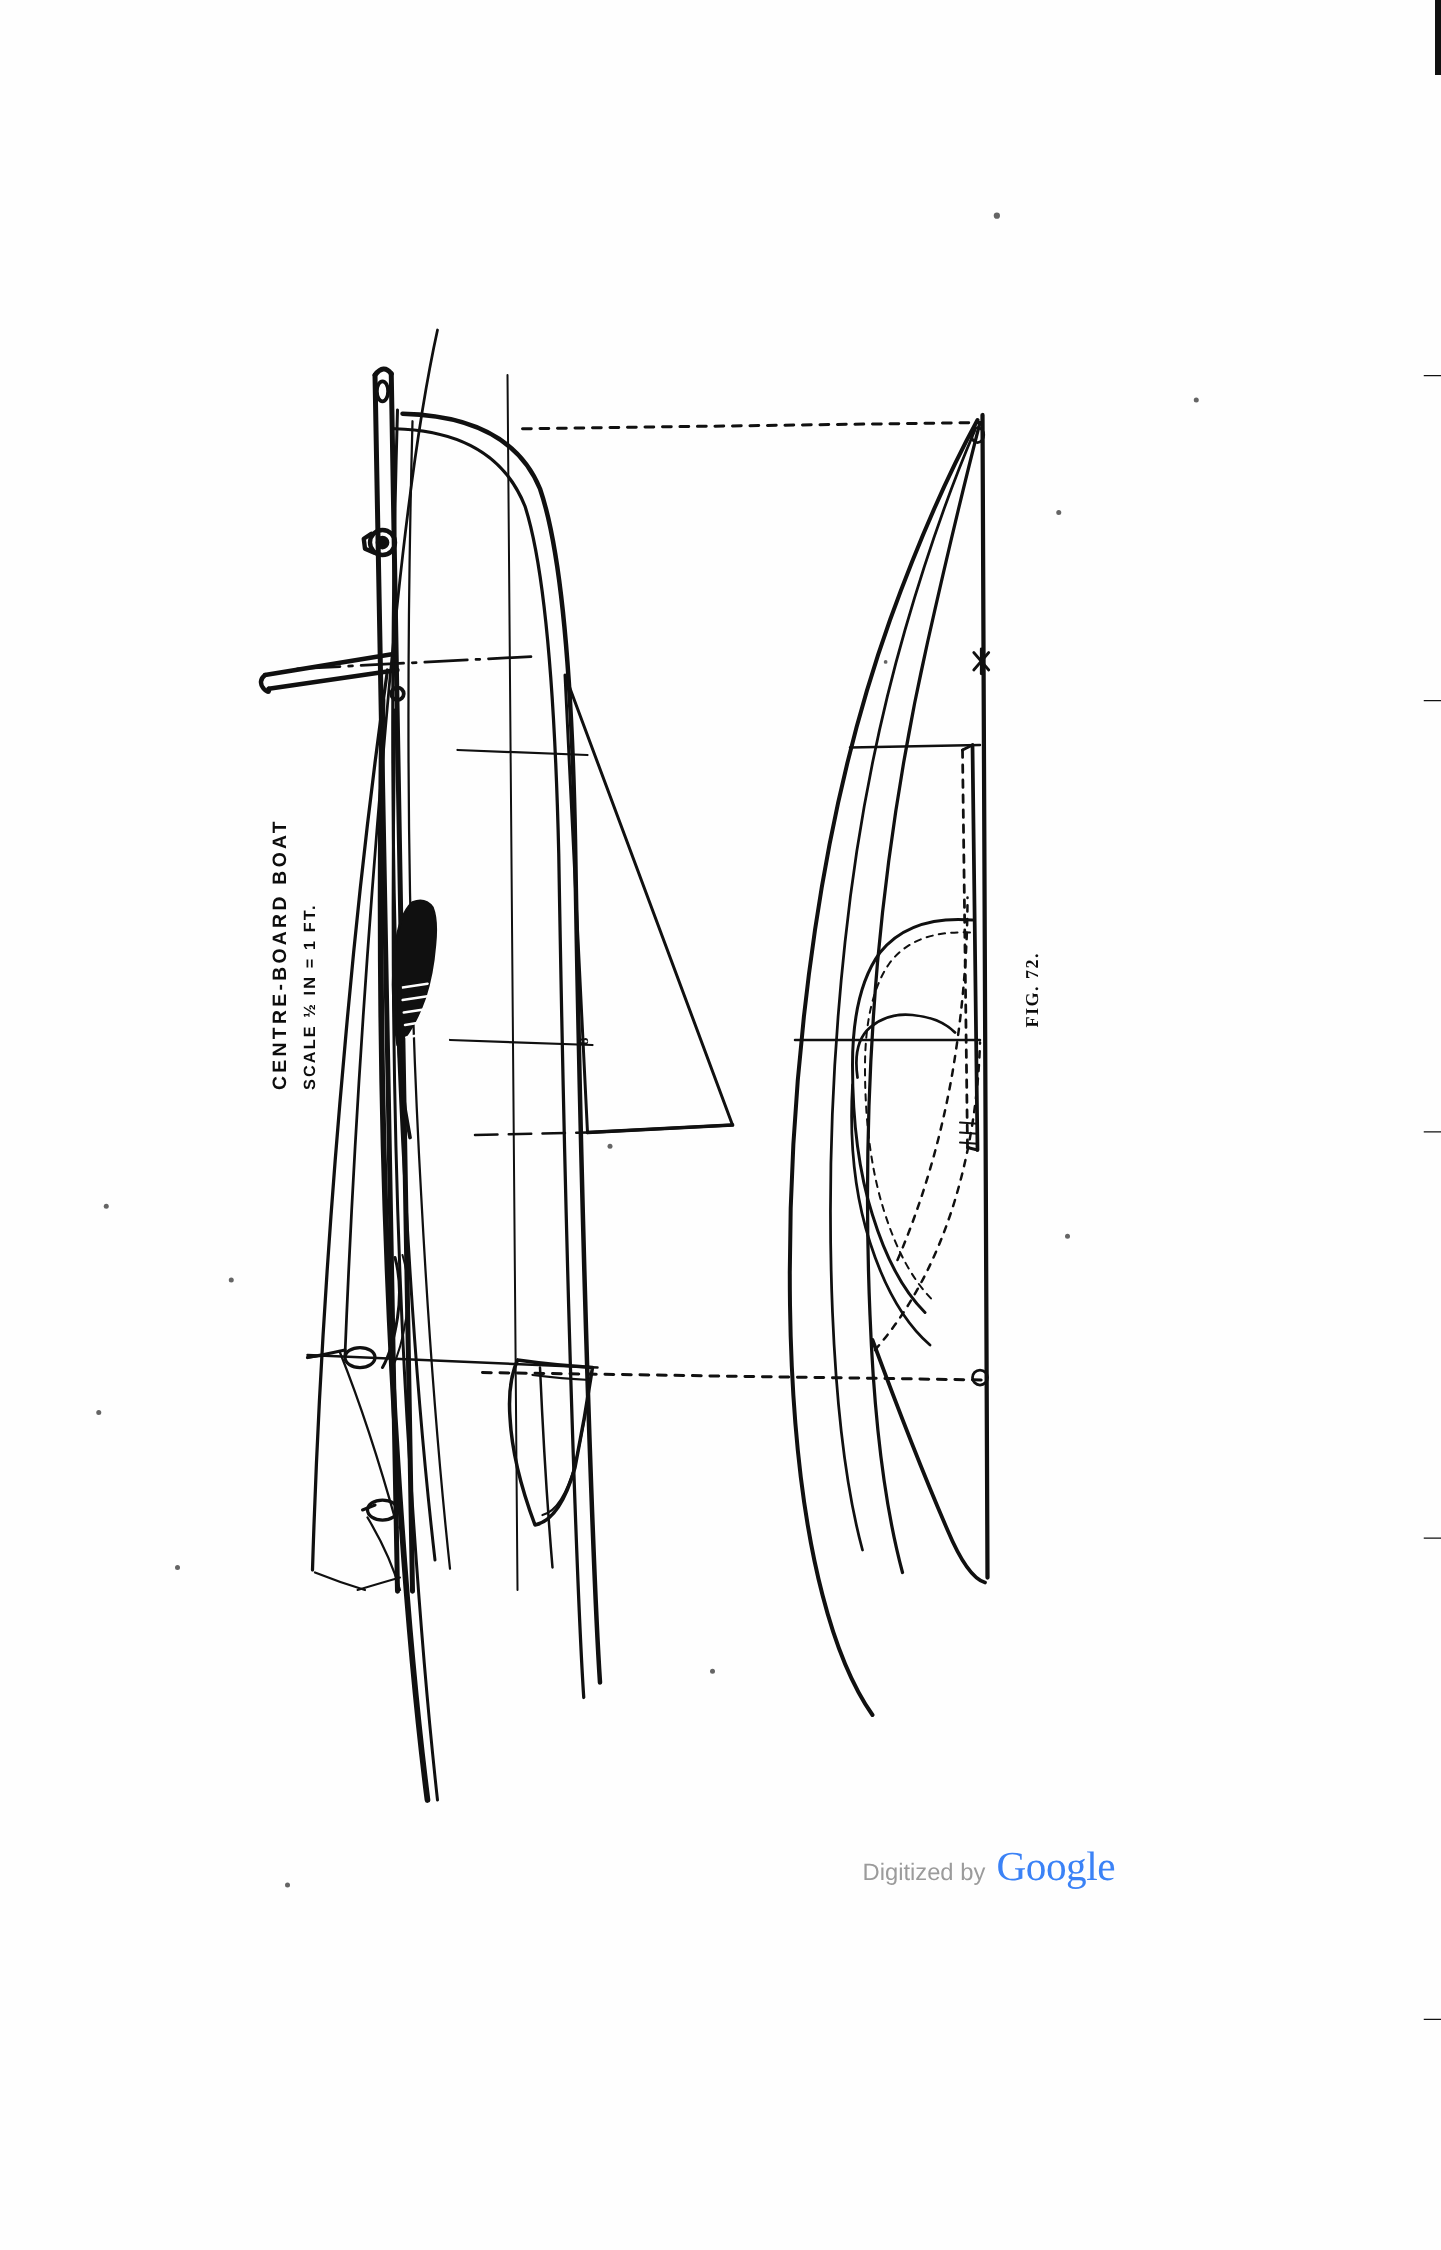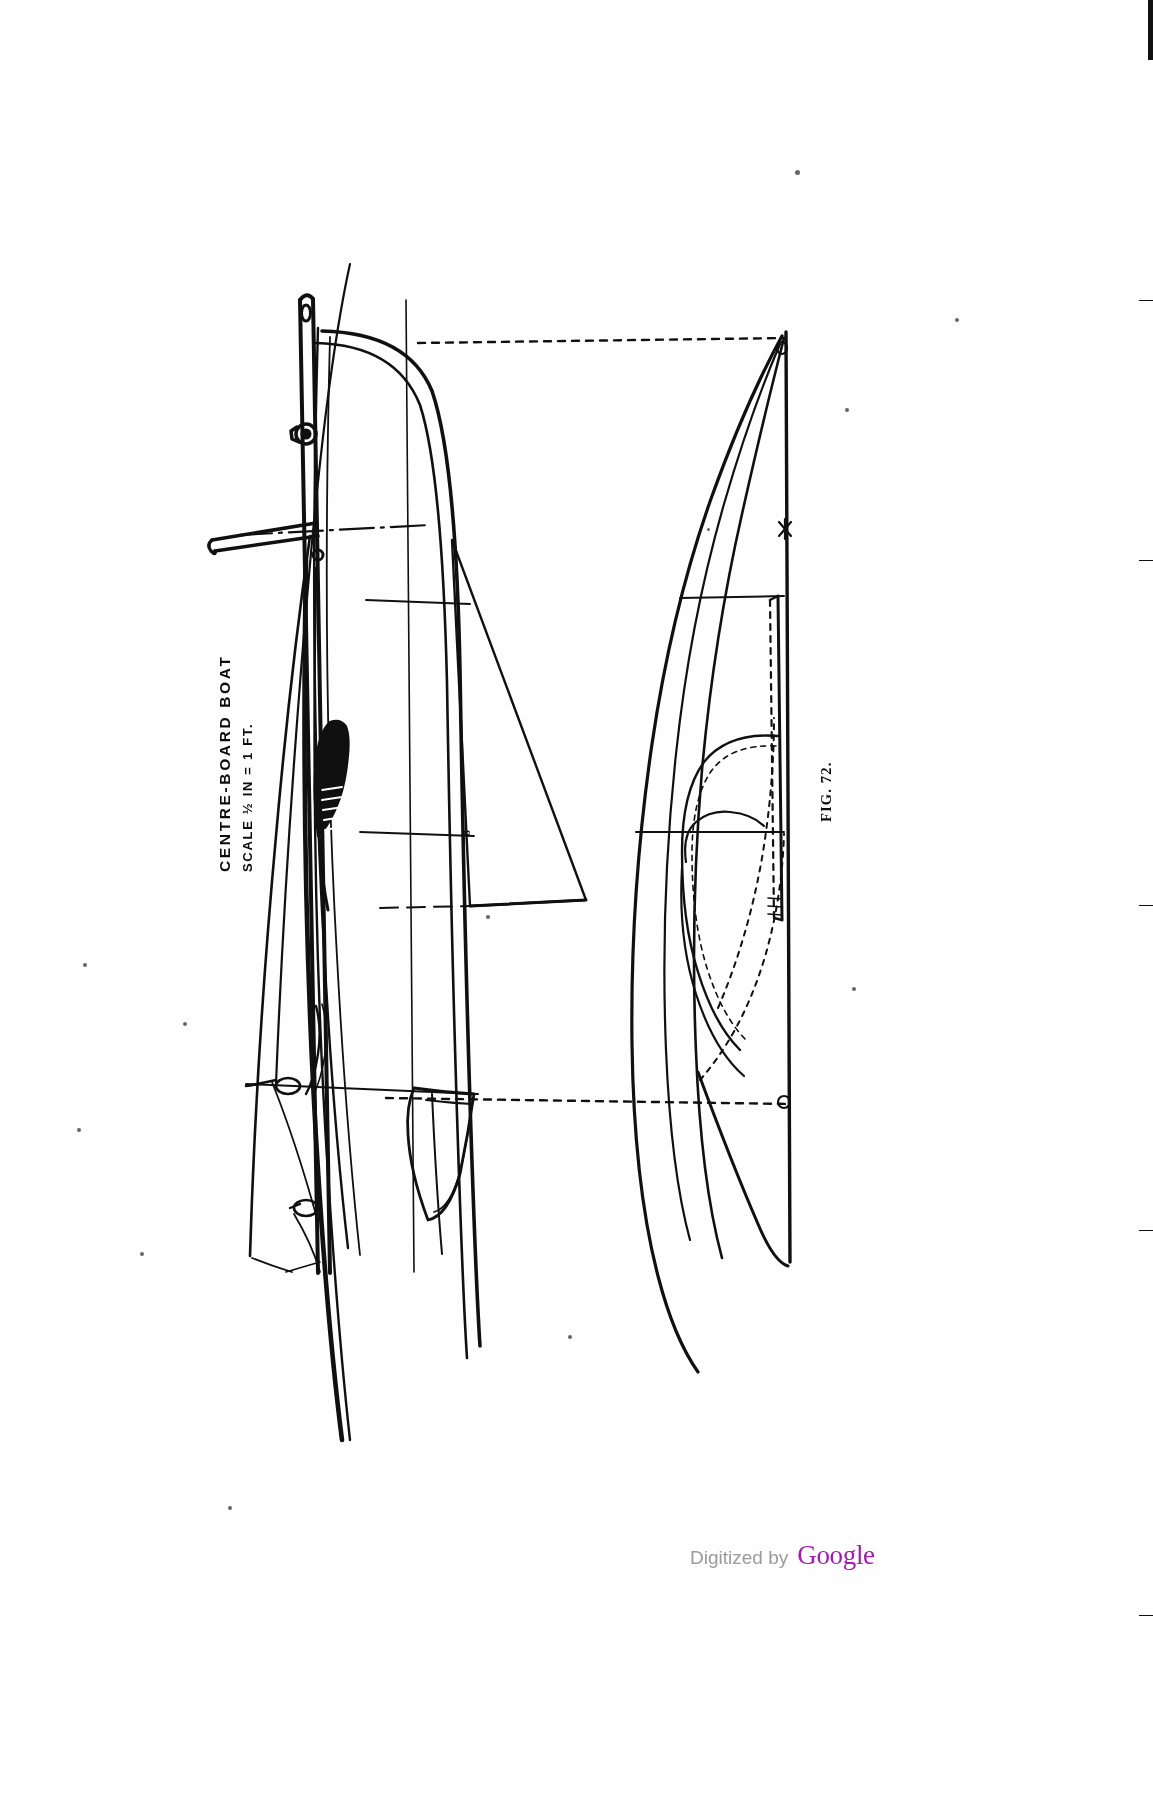--- a/index.html
+++ b/index.html
@@ -86,36 +86,36 @@
     font-size: 14.5px;
     letter-spacing: .08em;
     font-family: "Liberation Serif", serif;
     font-weight: bold;
   }
 
   
   #watermark {
     position: absolute;
     left: 690px;
-    top: 1540px;
+    top: 1476px;
     display: flex;
     align-items: baseline;
     gap: 9px;
     user-select: none;
   }
   #watermark .dig {
     font-size: 19px;
     color: #9b9b9b;
     font-family: "Liberation Sans", sans-serif;
   }
   #watermark .goog {
-    font-size: 27px;
+    font-size: 33px;
     letter-spacing: -.012em;
     font-family: "Liberation Serif", serif;
-    color: #a21caf;
+    color: #3b82f6;
   }
 </style>
 </head>
 <body>
 
 <div id="page">
 
   <div id="scan-edge">
     <i style="top:0px;height:60px;"></i>
     <i style="top:300px;height:1px;width:14px;"></i>

